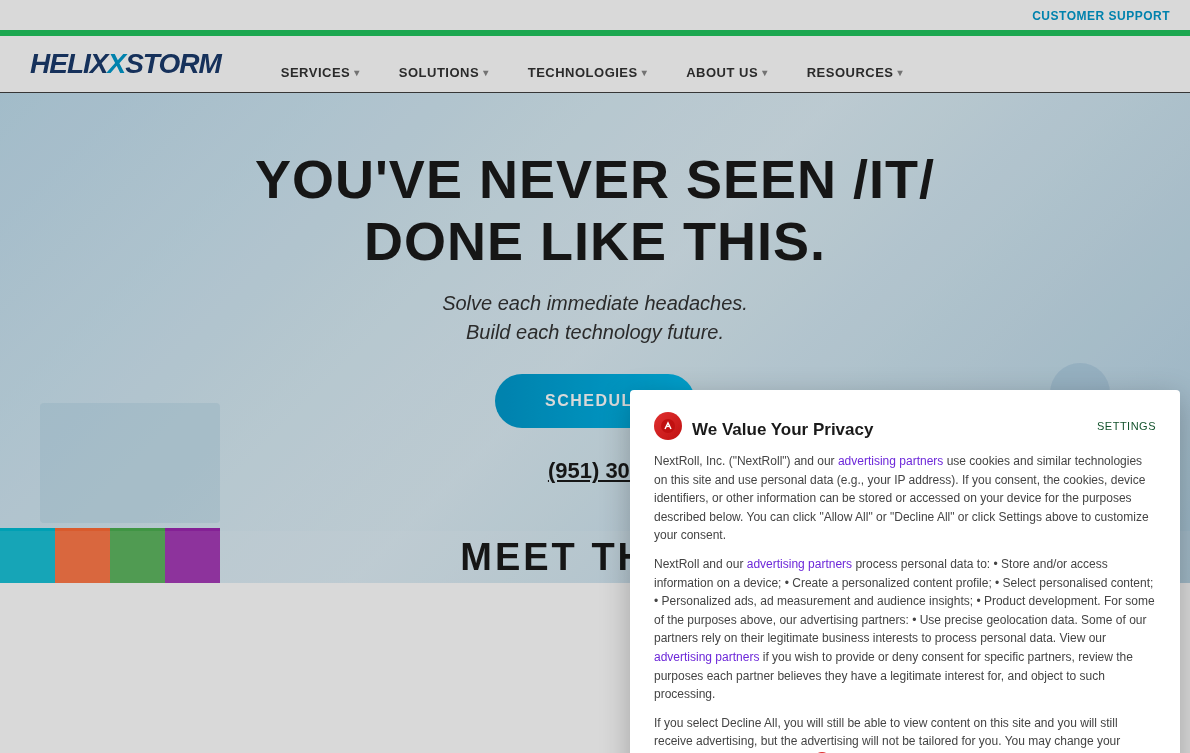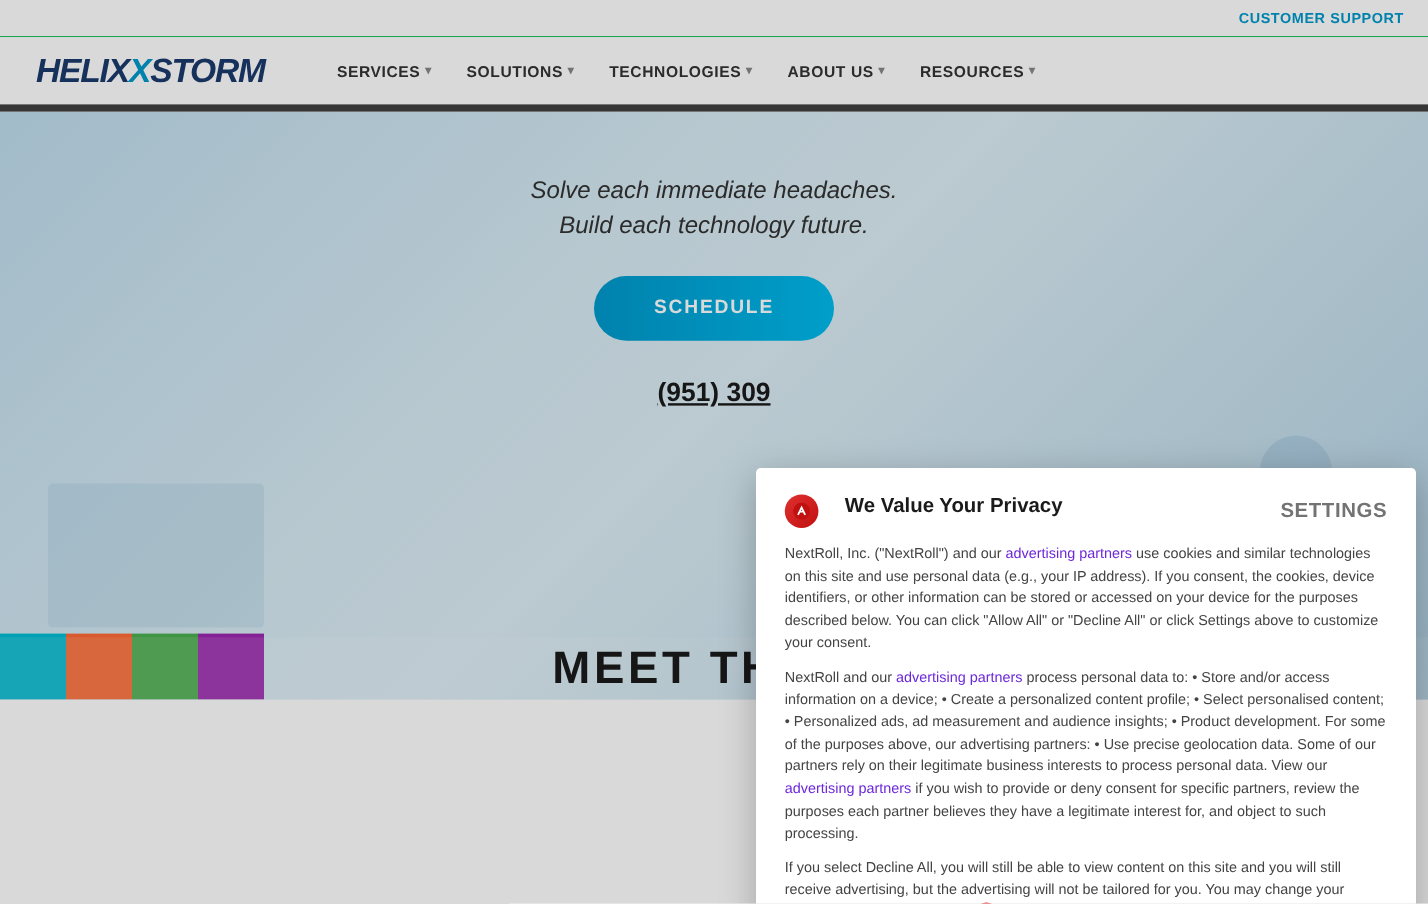--- a/index.html
+++ b/index.html
@@ -3,52 +3,52 @@
   <meta charset="utf-8">
   <style>
     * { margin: 0; padding: 0; box-sizing: border-box; }
     body { font-family: Arial, sans-serif; width: 1190px; height: 753px; overflow: hidden; position: relative; }
 
     
     .top-bar {
       background: #fff;
       text-align: right;
       padding: 6px 20px;
-      border-bottom: 1px solid #22c55e;
+      border-bottom: 6px solid #22c55e;
     }
     .top-bar a {
       color: #0099cc;
       font-size: 12px;
       font-weight: bold;
       text-decoration: none;
       letter-spacing: 0.5px;
     }
 
     
     .navbar {
       background: #fff;
       display: flex;
-      align-items: center;
+      align-items: flex-end;
       padding: 12px 30px;
-      border-bottom: 6px solid #404040;
+      border-bottom: 1px solid #404040;
       position: relative;
       z-index: 10;
     }
     .logo {
       font-size: 28px;
       font-weight: 900;
       color: #1a3a6b;
       letter-spacing: -1px;
       margin-right: 60px;
       font-style: italic;
     }
     .logo span.x { color: #0099cc; }
     .nav-links {
       display: flex;
-      gap: 29px;
+      gap: 39px;
       flex: 1;
     }
     .nav-links a {
       color: #333;
       font-size: 13px;
       font-weight: 600;
       text-decoration: none;
       text-transform: uppercase;
       letter-spacing: 0.5px;
       display: flex;
@@ -184,44 +184,44 @@
       z-index: 200;
     }
     .modal-header {
       display: flex;
       align-items: center;
       justify-content: space-between;
       margin-bottom: 12px;
     }
     .modal-header-left {
       display: flex;
-      align-items: flex-start;
-      gap: 22px;
+      align-items: flex-end;
+      gap: 10px;
     }
     .nextroll-icon {
       width: 28px;
       height: 28px;
       background: linear-gradient(135deg, #e03030, #c01010);
       border-radius: 50%;
       display: flex;
       align-items: center;
       justify-content: center;
       color: #fff;
       font-size: 16px;
       font-weight: bold;
     }
     .modal-title {
       font-size: 17px;
       font-weight: 700;
       color: #1a1a1a;
     }
     .settings-link {
-      color: #737373;
-      font-size: 17px;
-      font-weight: 700;
+      color: #14532d;
+      font-size: 11px;
+      font-weight: 400;
       text-decoration: none;
       text-transform: uppercase;
       letter-spacing: 0.5px;
       cursor: pointer;
     }
     .modal-body p {
       font-size: 12px;
       color: #444;
       line-height: 1.55;
       margin-bottom: 10px;
@@ -267,20 +267,24 @@
 </nav>
 
 <section class="hero">
   <div class="hero-bg"></div>
   <div class="hero-shapes">
     <div class="shape-desk"></div>
     <div class="shape-person"></div>
     <div class="shape-person2"></div>
   </div>
   <div class="hero-content">
+    <h1 class="hero-headline">
+      <span>YOU'VE NEVER SEEN /IT/</span><br>
+      <span>DONE LIKE THIS.</span>
+    </h1>
     <p class="hero-sub1">Solve each immediate headaches.</p>
     <p class="hero-sub2">Build each technology future.</p>
     <button class="schedule-btn">SCHEDULE</button>
     <p class="phone-text">(951) 309</p>
   </div>
 
   <div style="position:absolute;bottom:0;left:0;display:flex;">
     <div style="width:55px;height:55px;background:#00bcd4;"></div>
     <div style="width:55px;height:55px;background:#ff6b35;"></div>
     <div style="width:55px;height:55px;background:#4caf50;"></div>

